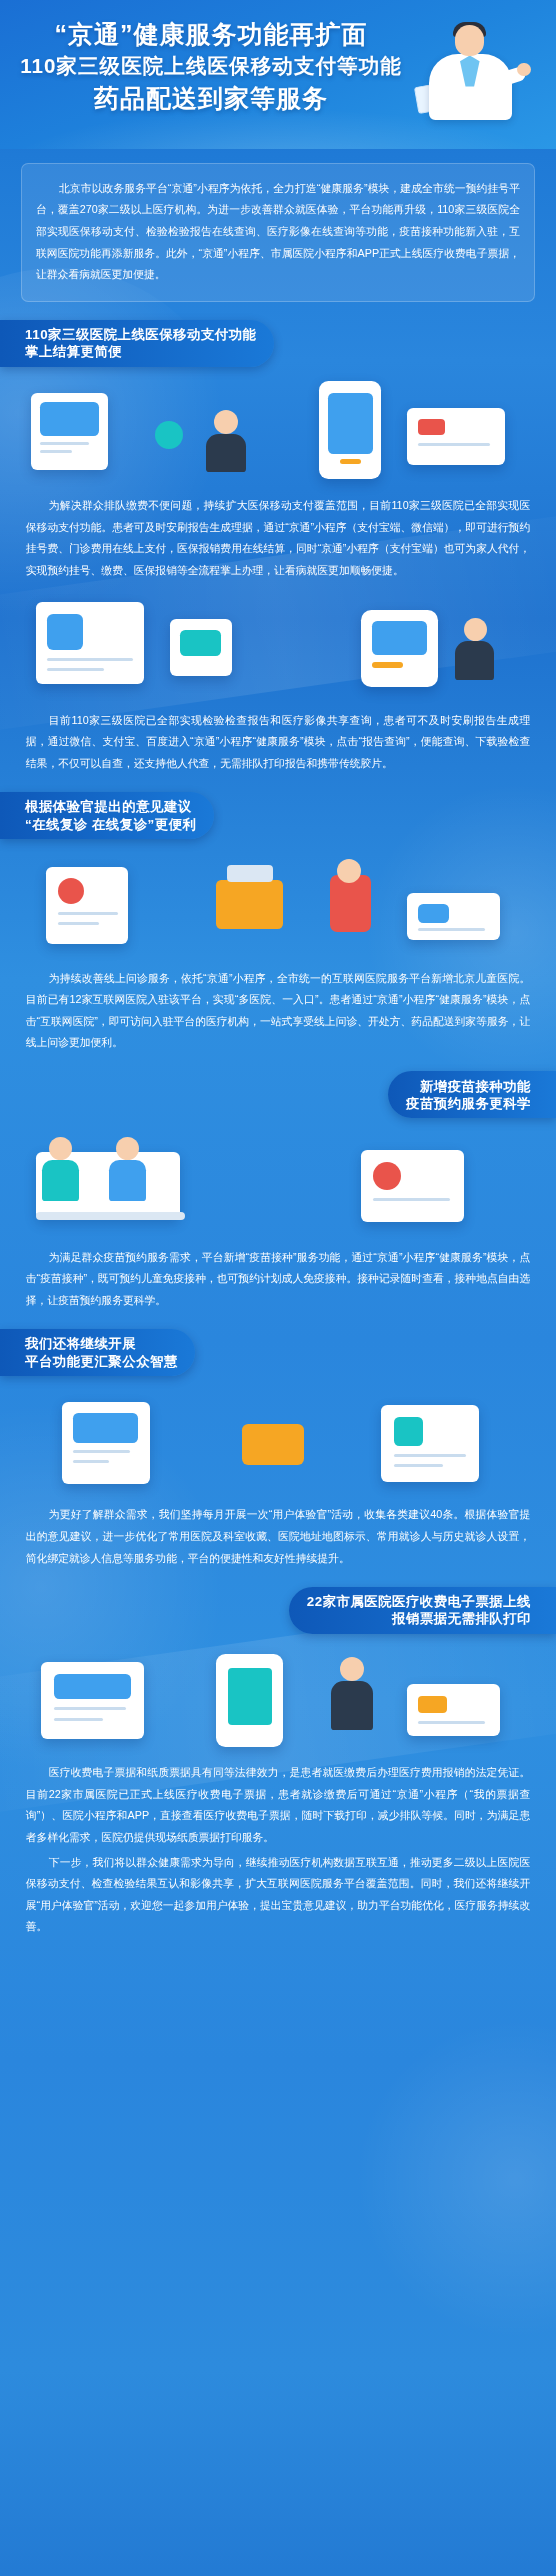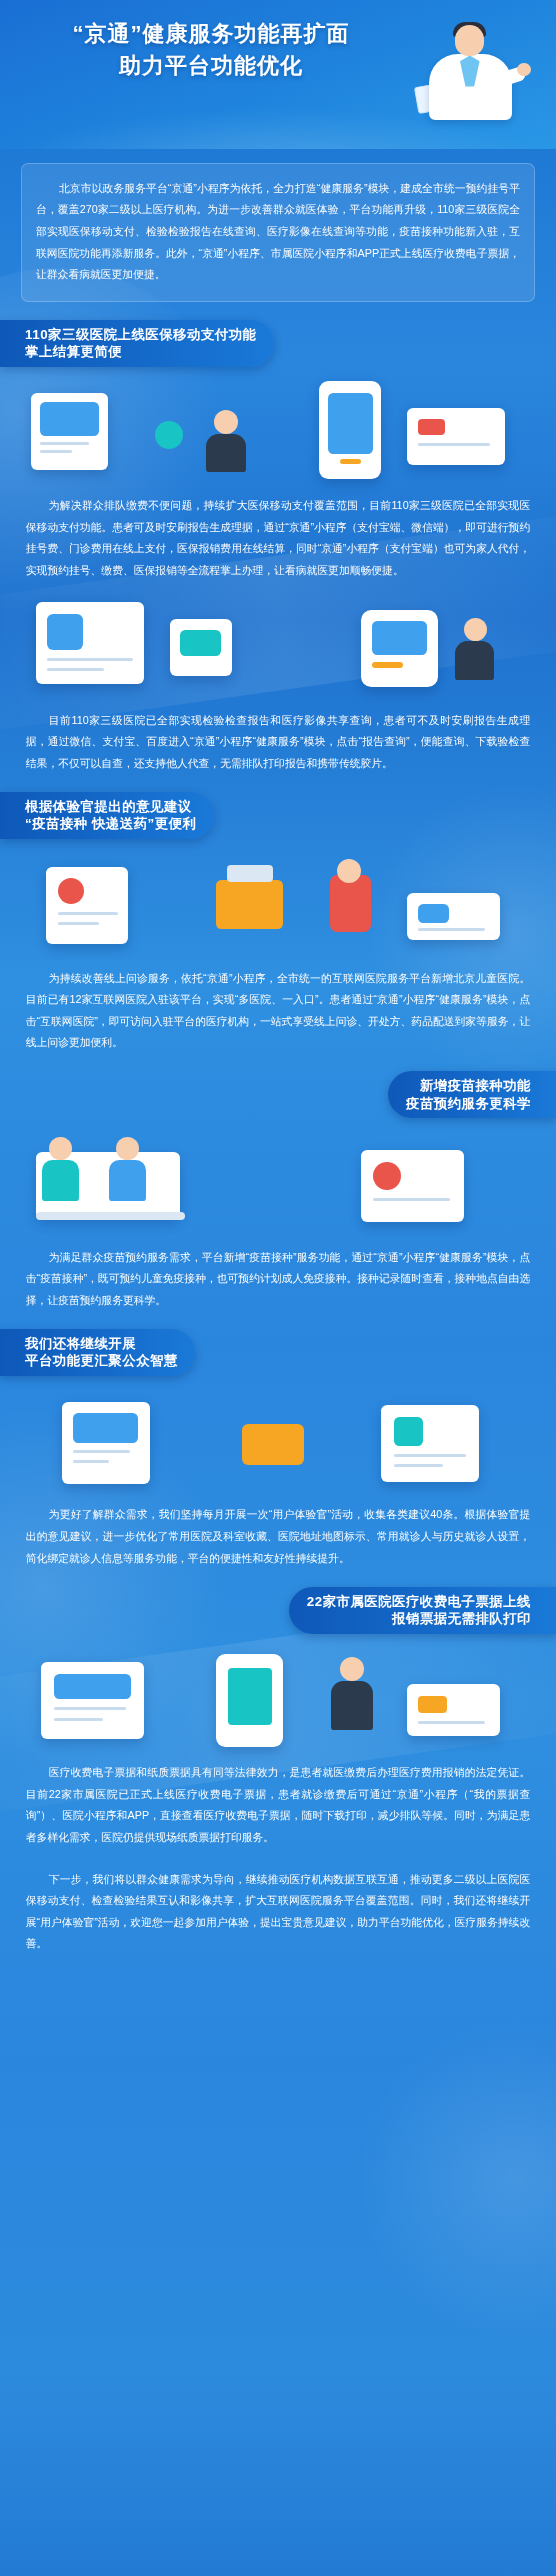--- a/index.html
+++ b/index.html
@@ -64,21 +64,21 @@
     text-align: center;
     color: #ffffff;
   }
   .title-line {
     font-size: 20.6px;
     font-weight: bold;
     letter-spacing: 1px;
     line-height: 32px;
     text-shadow: 0 1.5px 4.1px rgba(0,40,100,.35);
   }
-  .title-line.big { font-size: 22px; }
+  .title-line.big { font-size: 25px; }
 
   
   .doc {
     position: absolute;
     right: 27px; top: 21.6px;
     width: 118px; height: 118px;
   }
   .doc .head { position:absolute; left: 44px; top: 3.1px; width: 29px; height: 31px; border-radius: 14.4px 14.4px 13.4px 13.4px; background: #f7cfae; }
   .doc .hair { position:absolute; left: 42px; top: 0px; width: 33px; height: 15.5px; border-radius: 16.5px 16.5px 4.1px 4.1px; background: #2b2f3a; }
   .doc .coat { position:absolute; left: 17.5px; top: 32px; width: 83px; height: 66px; border-radius: 29px 29px 6.2px 6.2px; background: #ffffff; box-shadow: 0 2.1px 7.2px rgba(0,30,80,.18); }
@@ -111,21 +111,21 @@
     height: 47px;
   }
   .ribbon .bar {
     position: absolute;
     top: 0;
     height: 47px;
     padding: 6.2px 17.5px;
     background: linear-gradient(90deg, #0e58b8 0%, #1a79d8 100%);
     display: flex;
     flex-direction: column;
-    justify-content: flex-end;
+    justify-content: flex-start;
     box-shadow: 0 3.1px 9.3px rgba(0,30,90,.28);
   }
   .ribbon.left .bar {
     left: 0;
     border-radius: 0 24px 24px 0;
     padding-left: 25px;
     text-align: left;
   }
   .ribbon.right .bar {
     right: 0;
@@ -171,21 +171,22 @@
   <div class="blob b2"></div>
   <div class="blob b3"></div>
   <div class="blob b4"></div>
   <div class="stripe" style="top:556px"></div>
   <div class="stripe" style="top:1638px"></div>
 
   <div class="header">
     <div class="hwave"></div>
     <div class="title-wrap">
       <div class="title-line big">“京通”健康服务功能再扩面</div>
-      <div class="title-line big">助力平台功能优化</div>
+      <div class="title-line">110家三级医院上线医保移动支付等功能</div>
+      <div class="title-line big">药品配送到家等服务</div>
     </div>
     <div class="doc">
       <div class="tablet"></div>
       <div class="coat"></div>
       <div class="shirt"></div>
       <div class="arm"></div>
       <div class="hand"></div>
       <div class="hair"></div>
       <div class="head"></div>
     </div>
@@ -233,21 +234,21 @@
     <div class="ill-skin" style="left:464px; top:31px; width:23px; height:23px;"></div>
     <div class="ill-dark" style="left:455px; top:54px; width:39px; height:39px; border-radius:12.4px 12.4px 3.1px 3.1px;"></div>
   </div>
   <div class="body-block">
     <div class="para">目前110家三级医院已全部实现检验检查报告和医疗影像共享查询，患者可不及时安刷报告生成理据，通过微信、支付宝、百度进入“京通”小程序“健康服务”模块，点击“报告查询”，便能查询、下载验检查结果，不仅可以自查，还支持他人代查，无需排队打印报告和携带传统胶片。</div>
   </div>
 
   <div class="ribbon left">
     <div class="bar">
       <div class="ln">根据体验官提出的意见建议</div>
-      <div class="ln">“疫苗接种 快递送药”更便利</div>
+      <div class="ln">“在线复诊 在线复诊”更便利</div>
     </div>
   </div>
   <div class="band">
     <div class="ill-card" style="left:46px; top:23px; width:82px; height:77px;"></div>
     <div class="ill-red" style="left:58px; top:34px; width:26px; height:26px; border-radius:13px;"></div>
     <div class="ill-line" style="left:58px; top:68px; width:60px;"></div>
     <div class="ill-line" style="left:58px; top:78px; width:41px;"></div>
     <div class="ill-org" style="left:216px; top:36px; width:67px; height:49px; border-radius:5.2px;"></div>
     <div class="ill-gray" style="left:227px; top:20.6px; width:46px; height:17.5px;"></div>
     <div class="ill-red" style="left:330px; top:31px; width:41px; height:57px; border-radius:7.2px;"></div>
@@ -318,18 +319,18 @@
     <div class="ill-skin" style="left:340px; top:18.5px; width:24px; height:24px;"></div>
     <div class="ill-dark" style="left:331px; top:42px; width:42px; height:49px; border-radius:12.4px 12.4px 3.1px 3.1px;"></div>
     <div class="ill-card" style="left:407px; top:45px; width:93px; height:52px;"></div>
     <div class="ill-org" style="left:418px; top:57px; width:29px; height:17.5px;"></div>
     <div class="ill-line" style="left:418px; top:82px; width:67px;"></div>
   </div>
   <div class="body-block">
     <div class="para">医疗收费电子票据和纸质票据具有同等法律效力，是患者就医缴费后办理医疗费用报销的法定凭证。目前22家市属医院已正式上线医疗收费电子票据，患者就诊缴费后可通过“京通”小程序（“我的票据查询”）、医院小程序和APP，直接查看医疗收费电子票据，随时下载打印，减少排队等候。同时，为满足患者多样化需求，医院仍提供现场纸质票据打印服务。</div>
   </div>
 
-  <div class="body-block" style="margin-top:18px">
+  <div class="body-block" style="margin-top:1px">
     <div class="para">下一步，我们将以群众健康需求为导向，继续推动医疗机构数据互联互通，推动更多二级以上医院医保移动支付、检查检验结果互认和影像共享，扩大互联网医院服务平台覆盖范围。同时，我们还将继续开展“用户体验官”活动，欢迎您一起参加用户体验，提出宝贵意见建议，助力平台功能优化，医疗服务持续改善。</div>
   </div>
 
 </div>
 
 
 </body></html>

